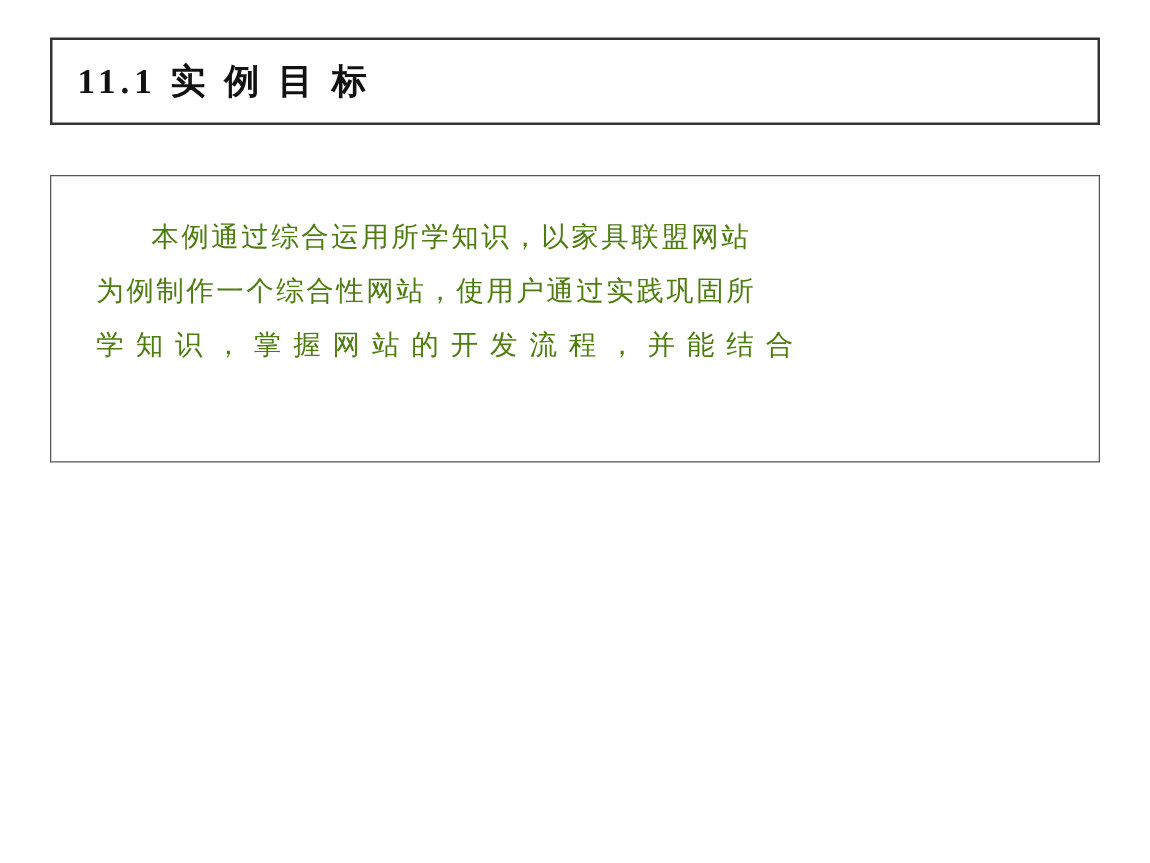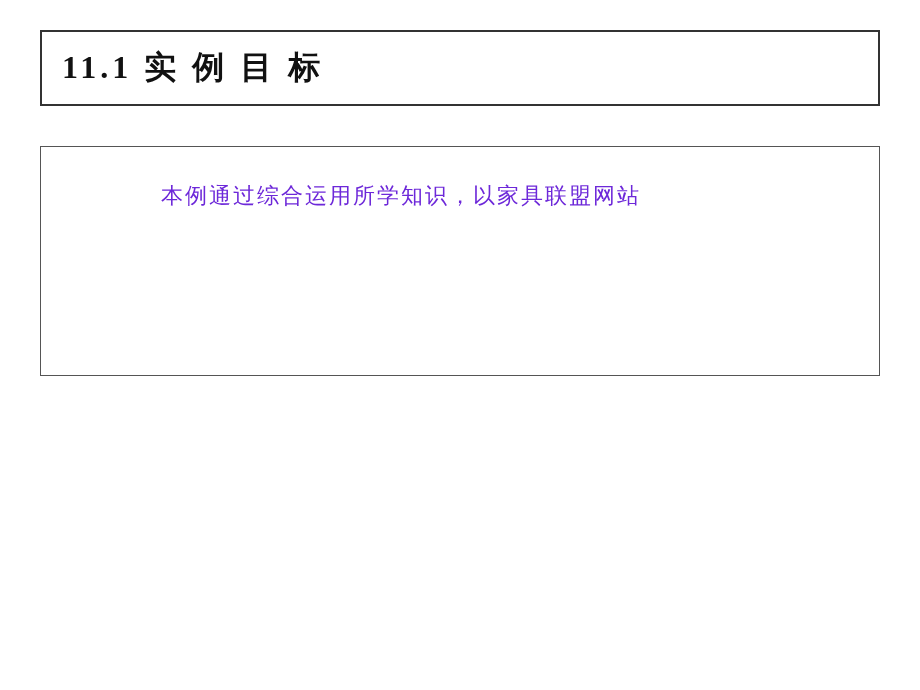--- a/index.html
+++ b/index.html
@@ -25,59 +25,58 @@
 
     .title-box {
       border: 2px solid #333;
       padding: 14px 20px;
       margin-bottom: 30px;
       display: inline-block;
       width: 100%;
     }
 
     .title-text {
-      font-size: 32px;
+      font-size: 28px;
       font-weight: bold;
       font-family: "KaiTi", "楷体", "STKaiti", serif;
       color: #111;
       letter-spacing: 4px;
     }
 
     .content-box {
       border: 1.5px solid #555;
       padding: 28px 36px 28px 36px;
       margin-top: 10px;
     }
 
     .content-text {
       font-size: 22px;
       font-family: "KaiTi", "楷体", "STKaiti", serif;
-      color: #6d28d9;
+      color: #4d7c0f;
       line-height: 1.95;
       text-align: justify;
       letter-spacing: 2px;
-      margin-left: 40px;
     }
 
     .content-text .first-line {
       text-indent: 2em;
       display: block;
     }
   </style>
 </head>
 <body>
 
 <div class="page-container">
 
   <div class="title-box">
     <span class="title-text">11.1 实 例 目 标</span>
   </div>
 
   <div class="content-box">
     <div class="content-text">
       <span class="first-line">本例通过综合运用所学知识，以家具联盟网站</span>
-      <br>
-      <br>
+      <span>为例制作一个综合性网站，使用户通过实践巩固所</span><br>
+      <span>学 知 识 ， 掌 握 网 站 的 开 发 流 程 ， 并 能 结 合</span><br>
       <br>
     </div>
   </div>
 
 </div>
 
 </body></html>

